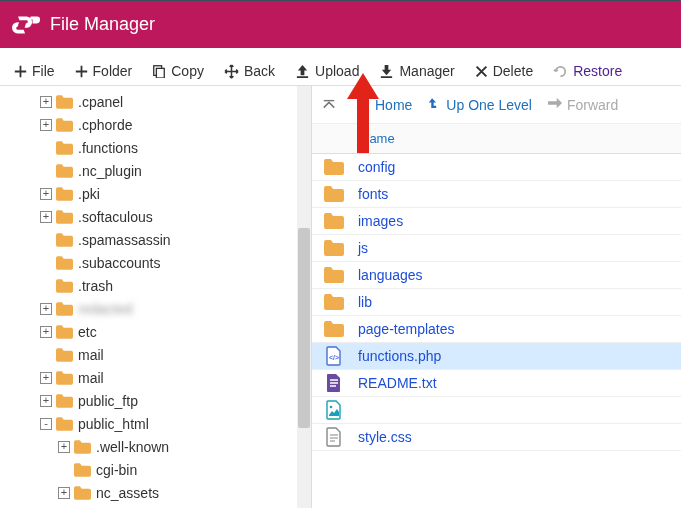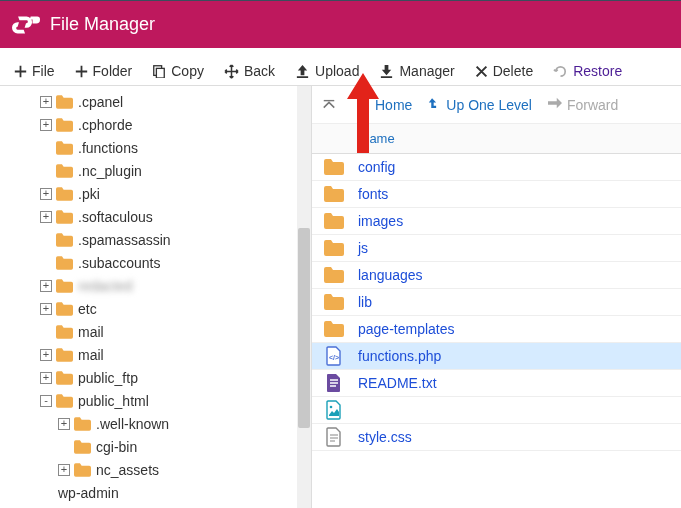--- a/index.html
+++ b/index.html
@@ -193,20 +193,29 @@
           <span class="lbl">.spamassassin</span>
         </div>
         <div class="tree-node lvl1">
           <span class="tog hidden"></span>
           <span>
             <svg class="fld" viewBox="0 0 20 16">
               <path d="M0 2a2 2 0 012-2h5l2 3h9a2 2 0 012 2v9a2 2 0 01-2 2H2a2 2 0 01-2-2z"></path>
             </svg>
           </span>
           <span class="lbl">.subaccounts</span>
+        </div>
+        <div class="tree-node lvl1">
+          <span class="tog hidden"></span>
+          <span>
+            <svg class="fld" viewBox="0 0 20 16">
+              <path d="M0 2a2 2 0 012-2h5l2 3h9a2 2 0 012 2v9a2 2 0 01-2 2H2a2 2 0 01-2-2z"></path>
+            </svg>
+          </span>
+          <span class="lbl">.trash</span>
         </div>
         <div class="tree-node lvl1 blurred">
           <span class="tog">+</span>
           <span>
             <svg class="fld" viewBox="0 0 20 16">
               <path d="M0 2a2 2 0 012-2h5l2 3h9a2 2 0 012 2v9a2 2 0 01-2 2H2a2 2 0 01-2-2z"></path>
             </svg>
           </span>
           <span class="lbl">redacted</span>
         </div>

